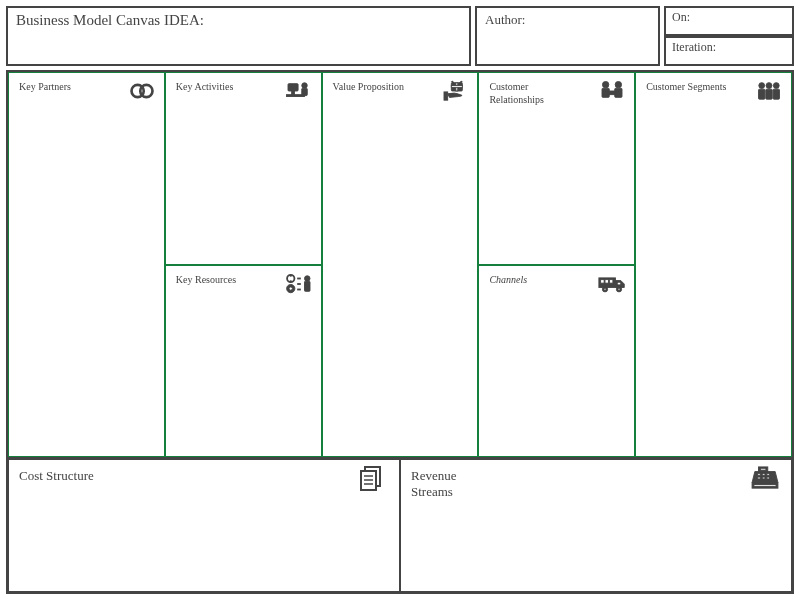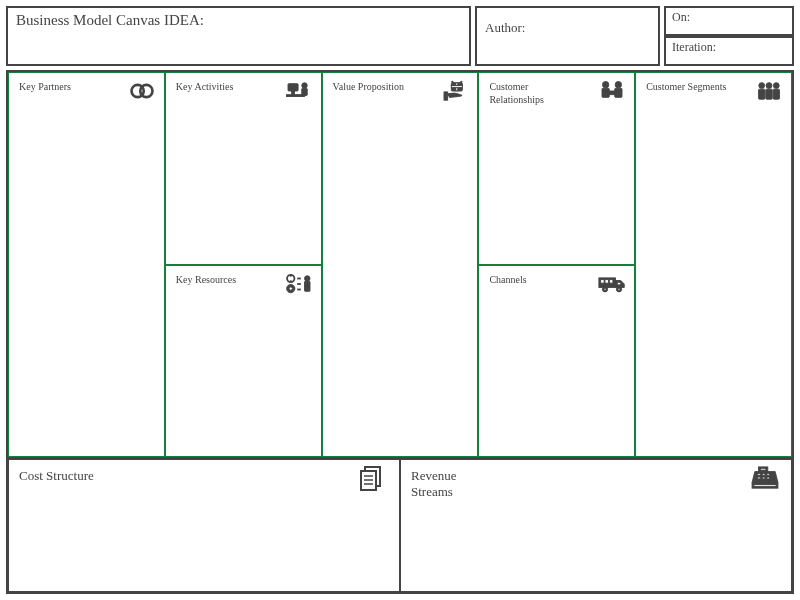--- a/index.html
+++ b/index.html
@@ -27,21 +27,21 @@
   }
   .hdr .title {
     flex: 1;
     border: 2px solid #444;
     padding: 4px 8px;
     font-size: 15px;
   }
   .hdr .author {
     width: 185px;
     border: 2px solid #444;
-    padding: 12px 8px;
+    padding: 4px 8px;
     font-size: 13px;
   }
   .hdr .meta {
     width: 130px;
     display: flex;
     flex-direction: column;
     gap: 0;
   }
   .hdr .meta > div {
     flex: 1;
@@ -74,21 +74,21 @@
     display: flex;
     align-items: center;
     justify-content: center;
   }
   .cell .ico svg { fill: #444; stroke: #444; }
   .kp { grid-column: 1; grid-row: 1 / span 2; }
   .ka { grid-column: 2; grid-row: 1; }
   .kr { grid-column: 2; grid-row: 2; }
   .vp { grid-column: 3; grid-row: 1 / span 2; }
   .cr { grid-column: 4; grid-row: 1; }
-  .ch { grid-column: 4; grid-row: 2; }
+  .ch { grid-column: 4; grid-row: 2; font-style: italic; }
   .cs { grid-column: 5; grid-row: 1 / span 2; }
   
   .bottom {
     height: 135px;
     border: 2px solid #444;
     border-top: 0;
     display: flex;
   }
   .bottom .half {
     flex: 1;

